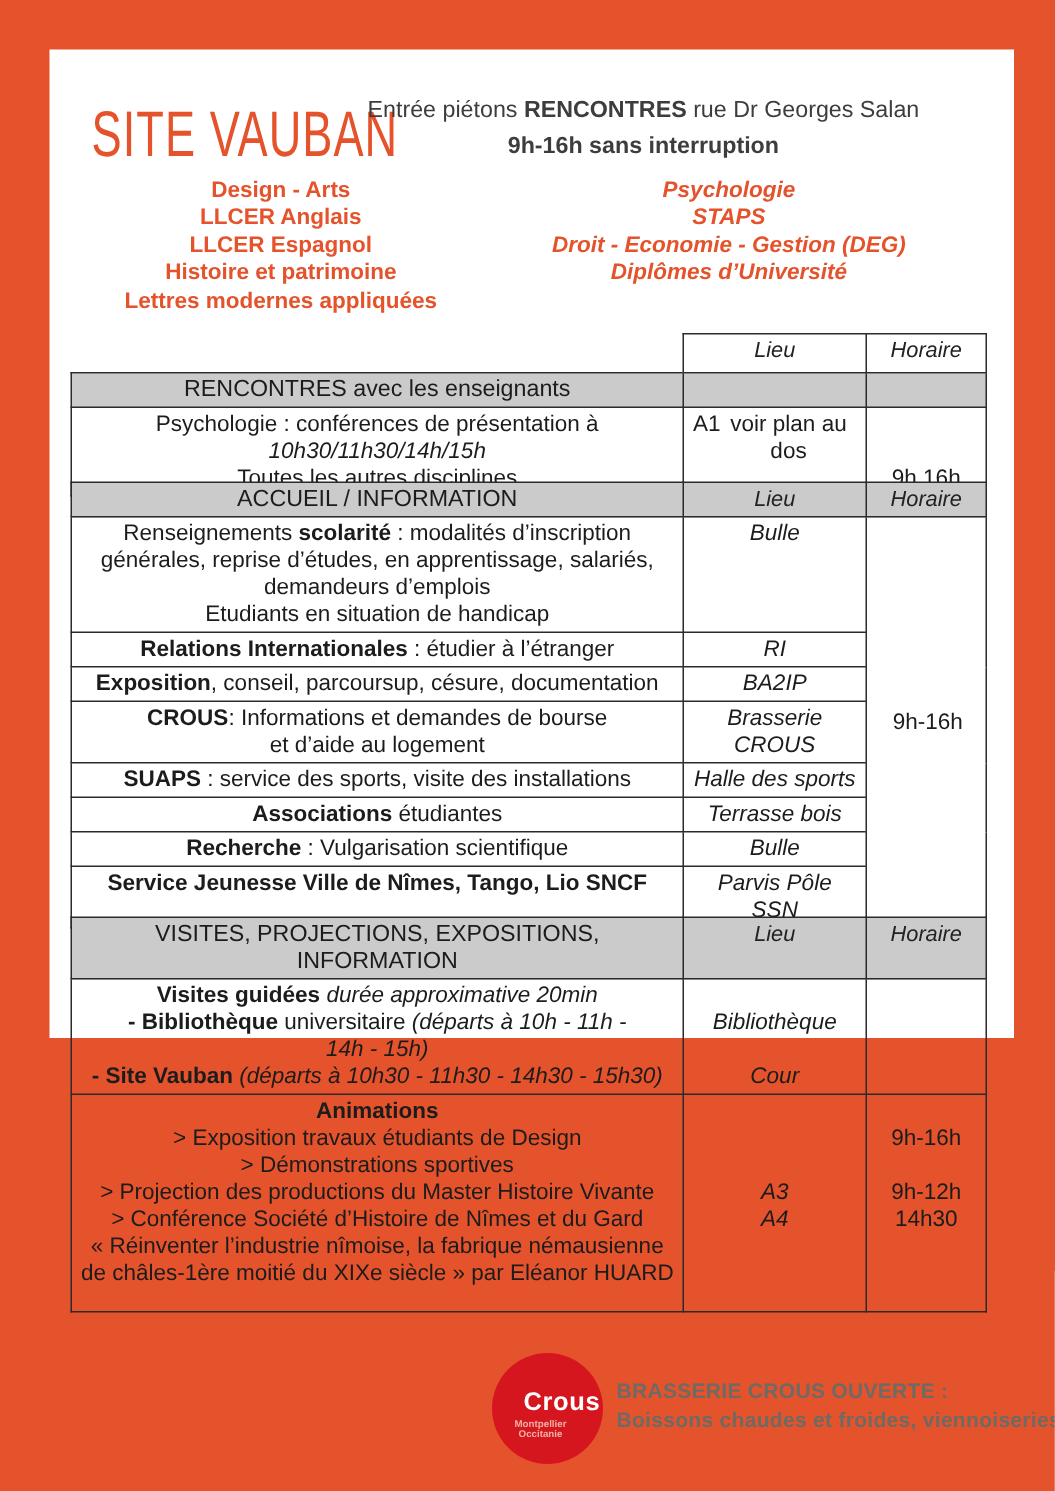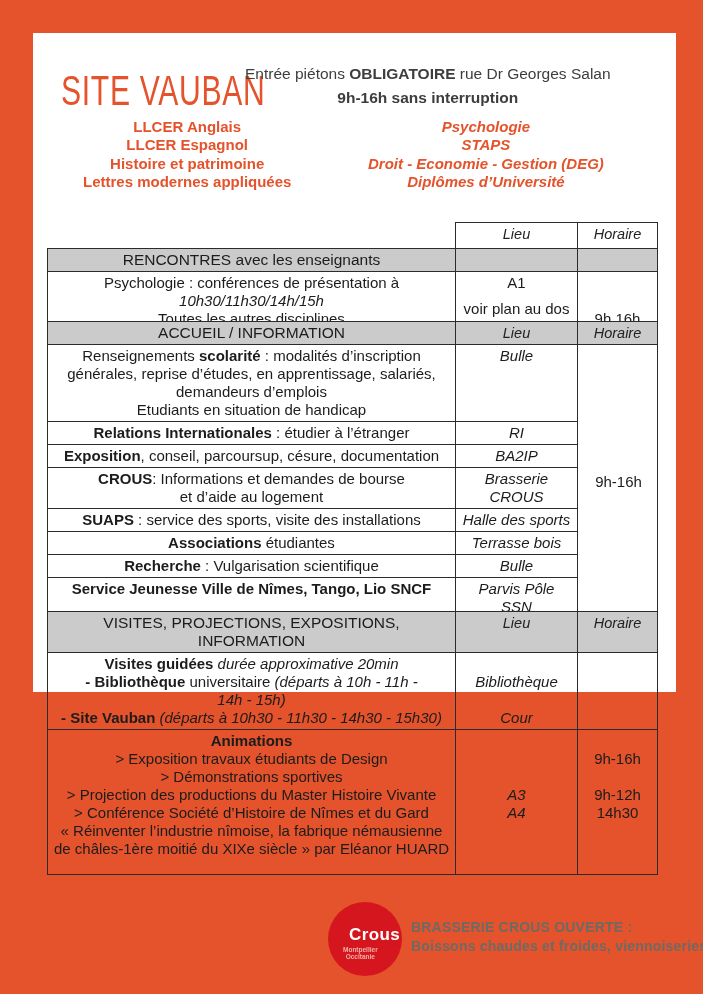--- a/index.html
+++ b/index.html
@@ -19,21 +19,21 @@
   
   .tbl{position:absolute;left:14px;border-collapse:collapse;table-layout:fixed;width:610px;
        font-size:15px;color:#1c1c1c;}
   .tbl td{border:1.5px solid #2b2b2b;vertical-align:top;padding:2px 6px;line-height:18px;}
   .ghost{border:none !important;background:transparent;}
   .colhead{font-style:italic;font-size:14.5px;color:#222;}
   .sect{background:#cbcbcb;font-weight:normal;font-size:15.5px;}
   .grayband{background:#cbcbcb;}
   .lieu{font-style:italic;}
   .vbottom{vertical-align:bottom !important;}
-  .vsplit{display:flex;flex-direction:column;justify-content:space-between;height:44px;}
+  .vsplit{display:flex;flex-direction:row;justify-content:space-between;height:44px;}
   .merged{vertical-align:middle !important;padding-left:8px !important;}
   .ln{height:18px;white-space:nowrap;}
   .qline{}
   .t1{top:189px;}
   .t2{top:288px;}
   .t3{top:578px;}
 
   
   .crous{position:absolute;left:295px;top:869px;width:74px;height:74px;border-radius:50%;background:#d6161f;}
   .crous-name{position:absolute;left:21px;top:23px;color:#ffffff;font-weight:bold;font-size:17px;letter-spacing:.4px;}
@@ -43,25 +43,26 @@
   .ft2{top:905px;}
 </style>
 </head>
 <body>
 
 <div class="canvas">
   <div class="page">
 
     <div class="site-title">SITE VAUBAN</div>
     <div class="hdr-right">
-      <div class="hdr-line1"><span>Entrée piétons </span><b>OBLIGATOIRE</b><span> rue Dr Georges Salan</span></div>
+      <div class="hdr-line1"><span>Entrée piétons </span><b>RENCONTRES</b><span> rue Dr Georges Salan</span></div>
       <div class="hdr-line2">9h-16h sans interruption</div>
     </div>
 
     <div class="programs left">
+      <div>Design - Arts</div>
       <div>LLCER Anglais</div>
       <div>LLCER Espagnol</div>
       <div>Histoire et patrimoine</div>
       <div>Lettres modernes appliquées</div>
     </div>
     <div class="programs right">
       <div>Psychologie</div>
       <div>STAPS</div>
       <div>Droit - Economie - Gestion (DEG)</div>
       <div>Diplômes d’Université</div>

